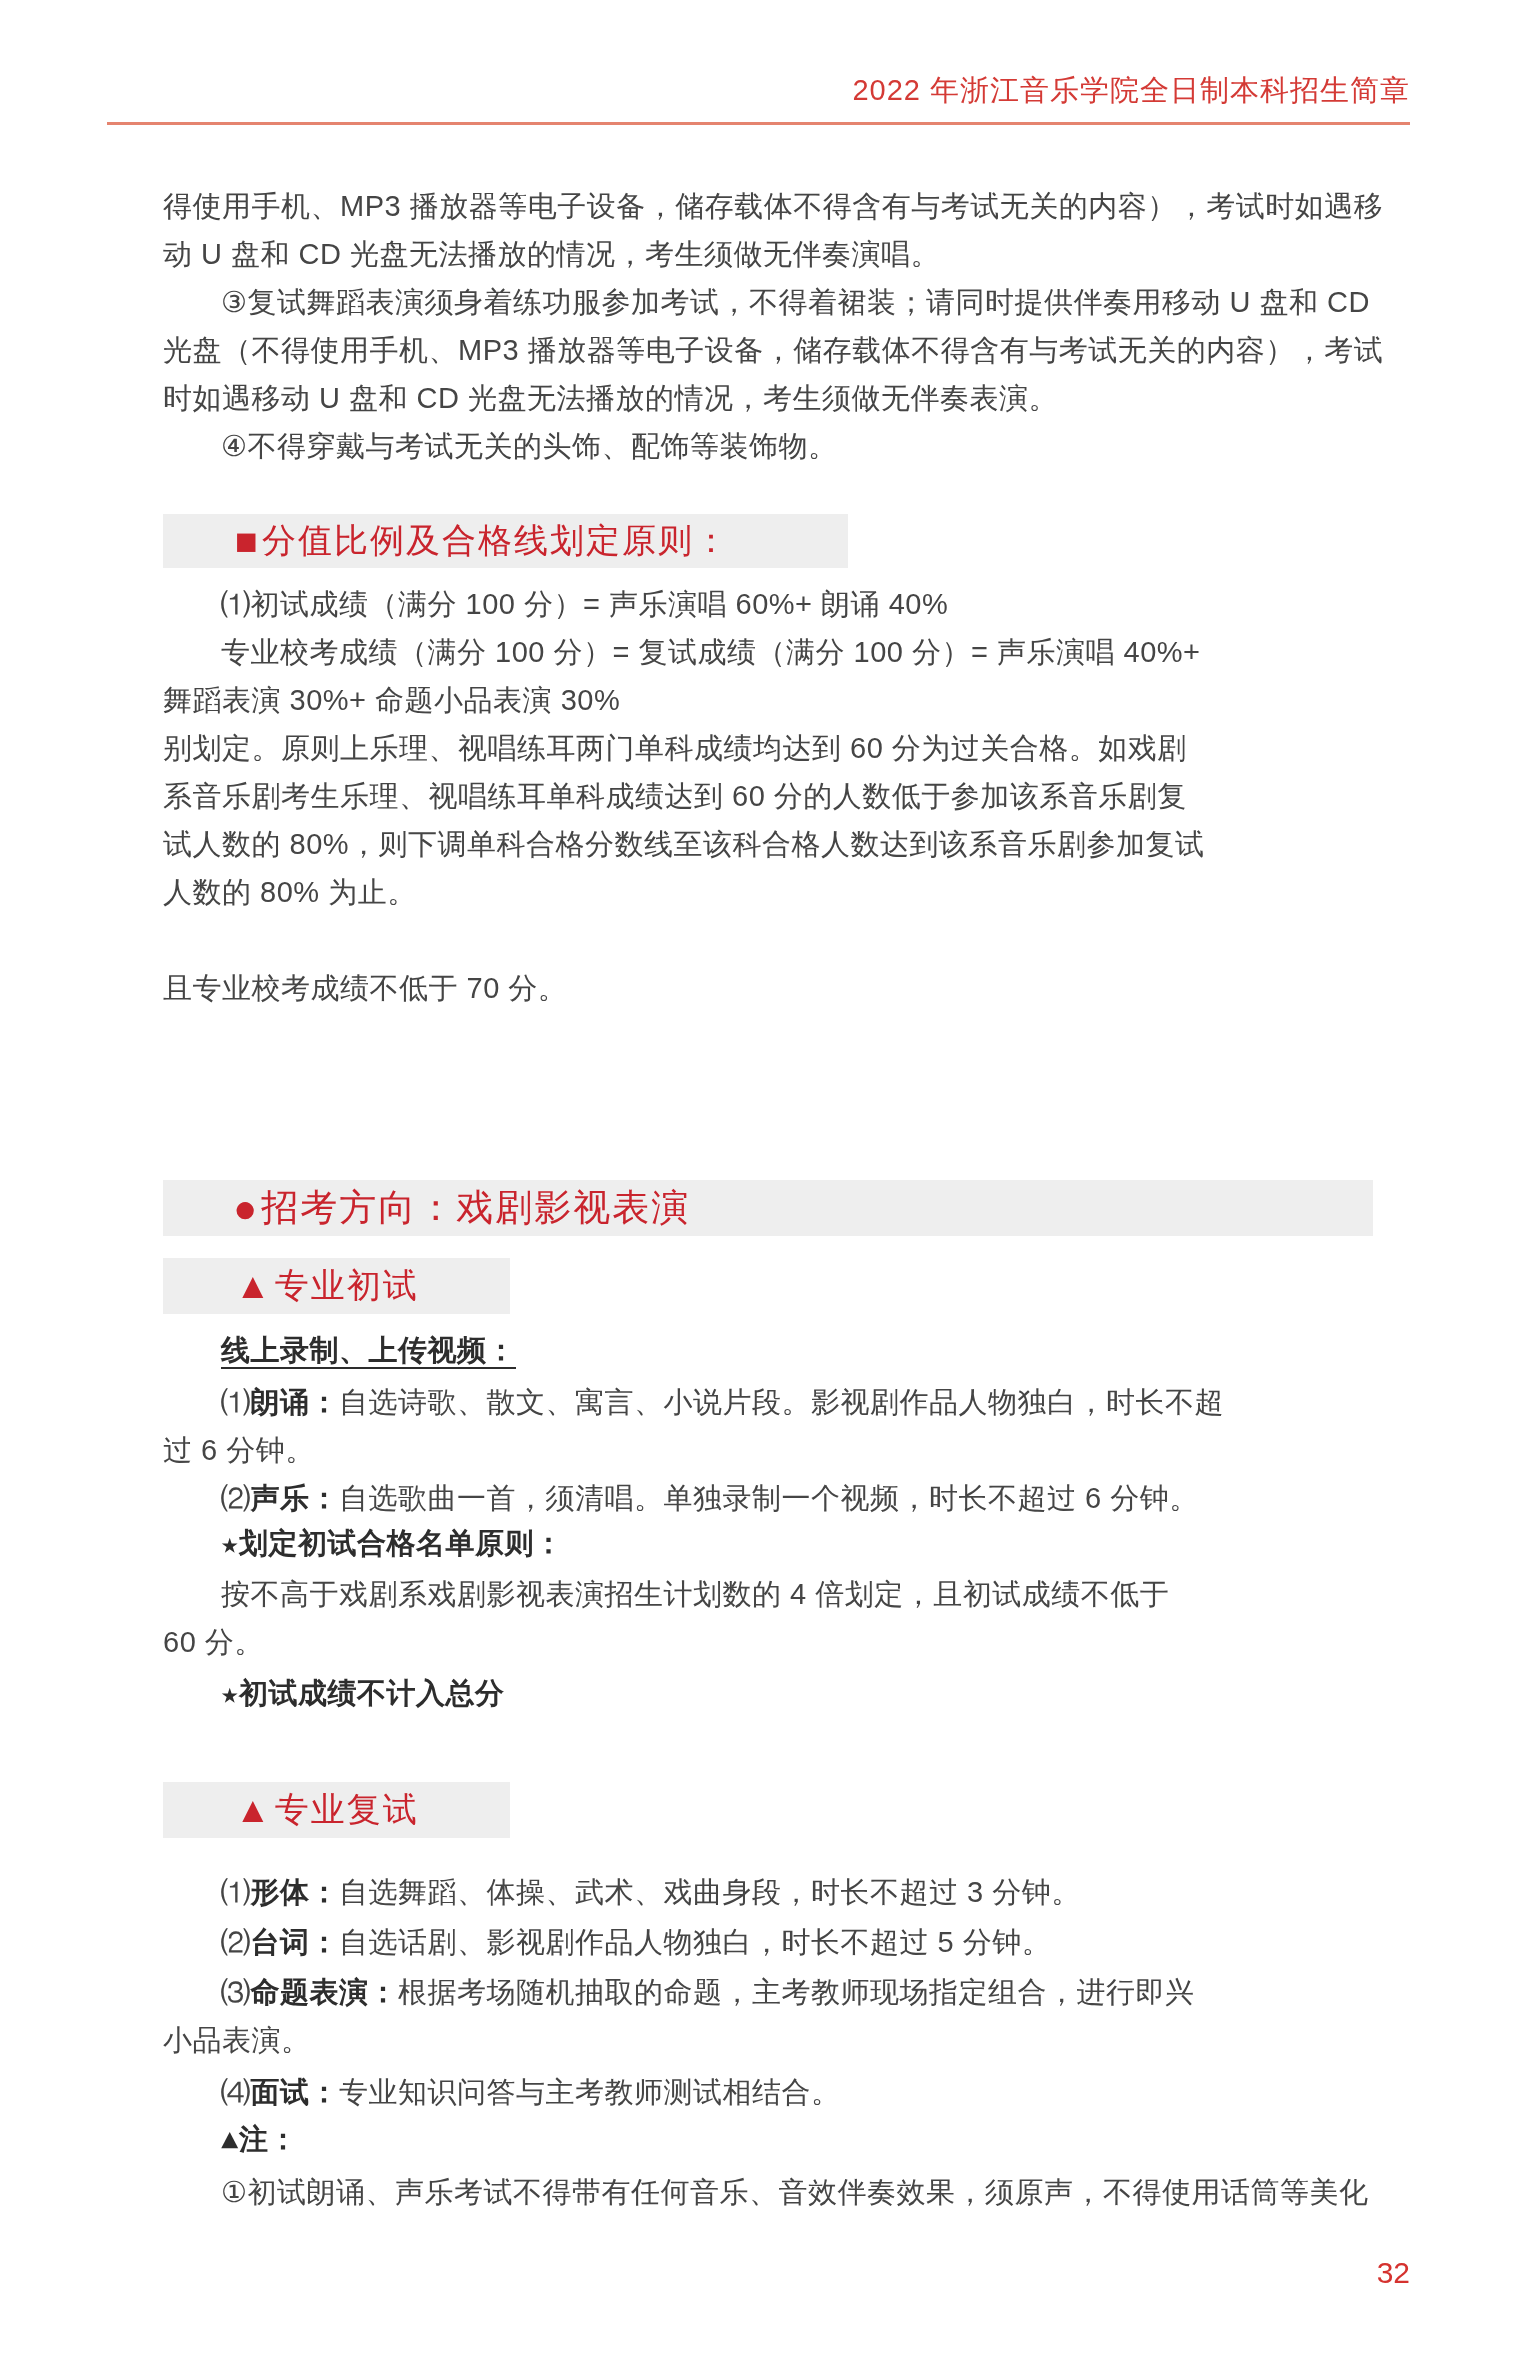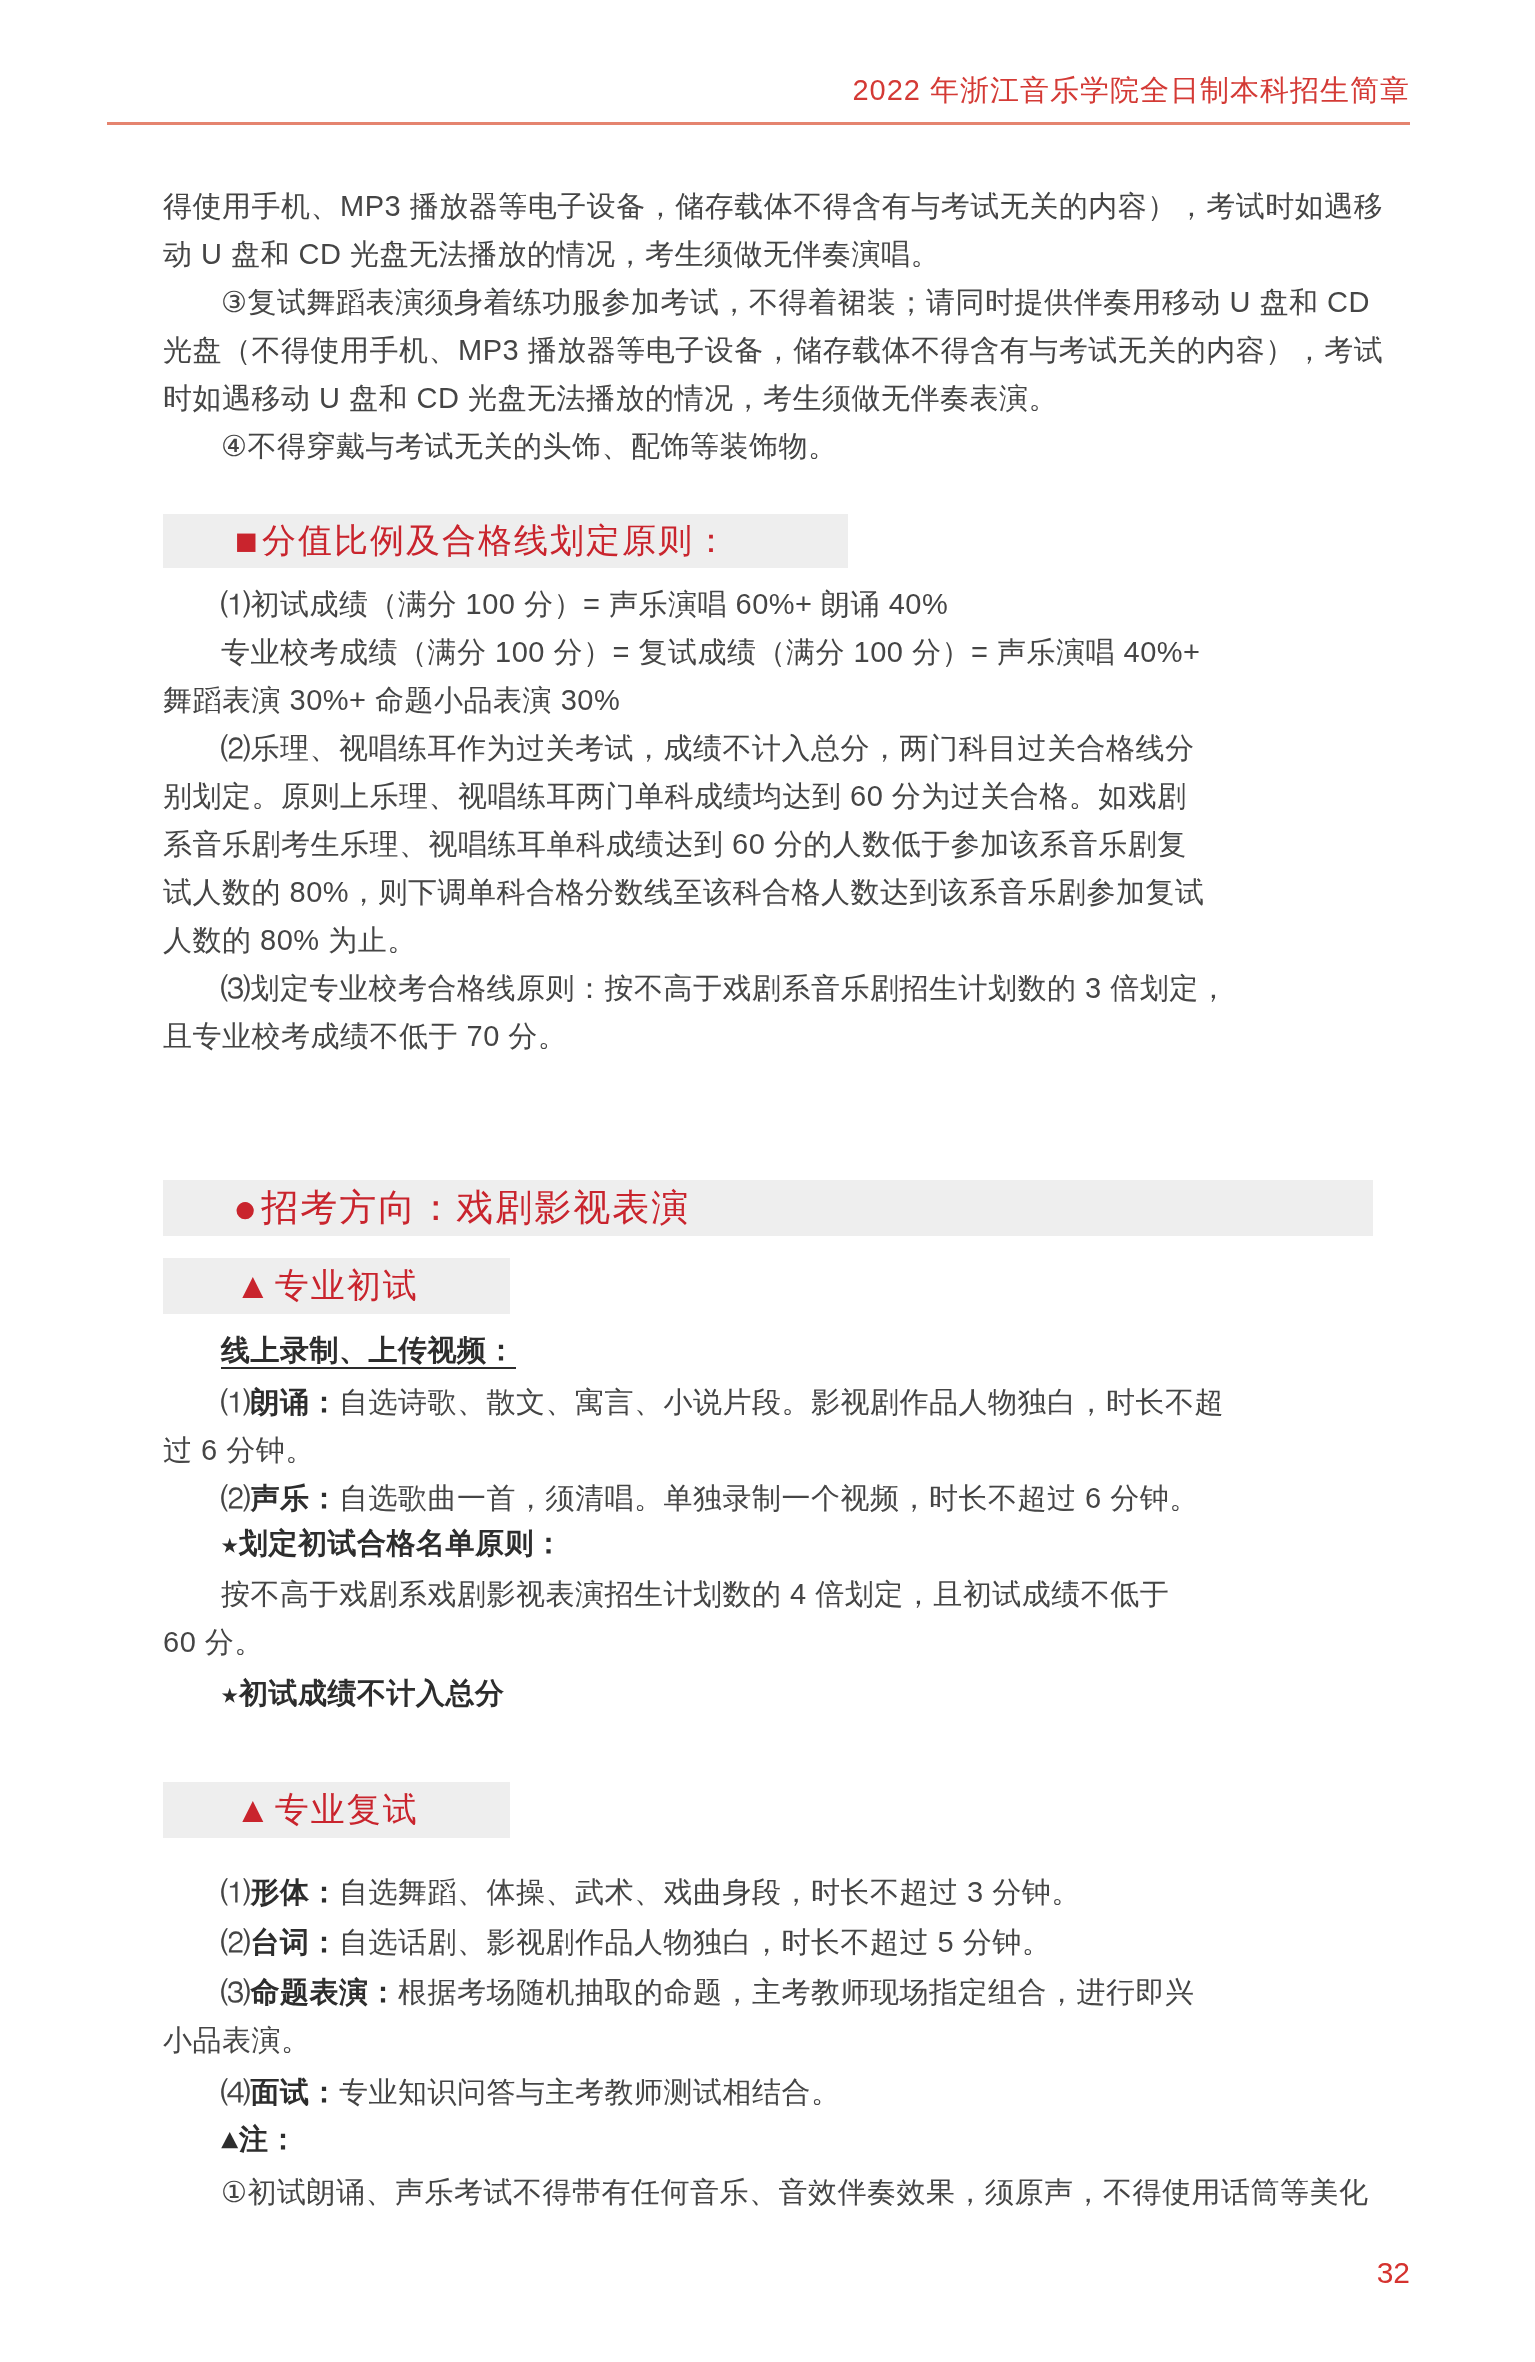--- a/index.html
+++ b/index.html
@@ -76,29 +76,27 @@
 <div class="block" style="top:580px">
   <div class="line indent">⑴初试成绩（满分 100 分）= 声乐演唱 60%+ 朗诵 40%</div>
 </div>
 
 <div class="block" style="top:628px">
   <div class="line indent">专业校考成绩（满分 100 分）= 复试成绩（满分 100 分）= 声乐演唱 40%+</div>
   <div class="line">舞蹈表演 30%+ 命题小品表演 30%</div>
 </div>
 
 <div class="block" style="top:724px">
-  <div class="line indent">⑵乐理、视唱练耳作为过关考试，成绩不计入总分，两门科目过关合格线分</div>
   <div class="line">别划定。原则上乐理、视唱练耳两门单科成绩均达到 60 分为过关合格。如戏剧</div>
   <div class="line">系音乐剧考生乐理、视唱练耳单科成绩达到 60 分的人数低于参加该系音乐剧复</div>
   <div class="line">试人数的 80%，则下调单科合格分数线至该科合格人数达到该系音乐剧参加复试</div>
   <div class="line">人数的 80% 为止。</div>
 </div>
 
 <div class="block" style="top:964px">
-  <div class="line indent">⑶划定专业校考合格线原则：按不高于戏剧系音乐剧招生计划数的 3 倍划定，</div>
   <div class="line">且专业校考成绩不低于 70 分。</div>
 </div>
 
 <div class="banner banner-direction">
   <span class="bullet">●</span>
   <span>招考方向：戏剧影视表演</span>
 </div>
 
 <div class="banner banner-sub banner-first">
   <span class="bullet">▲</span>

